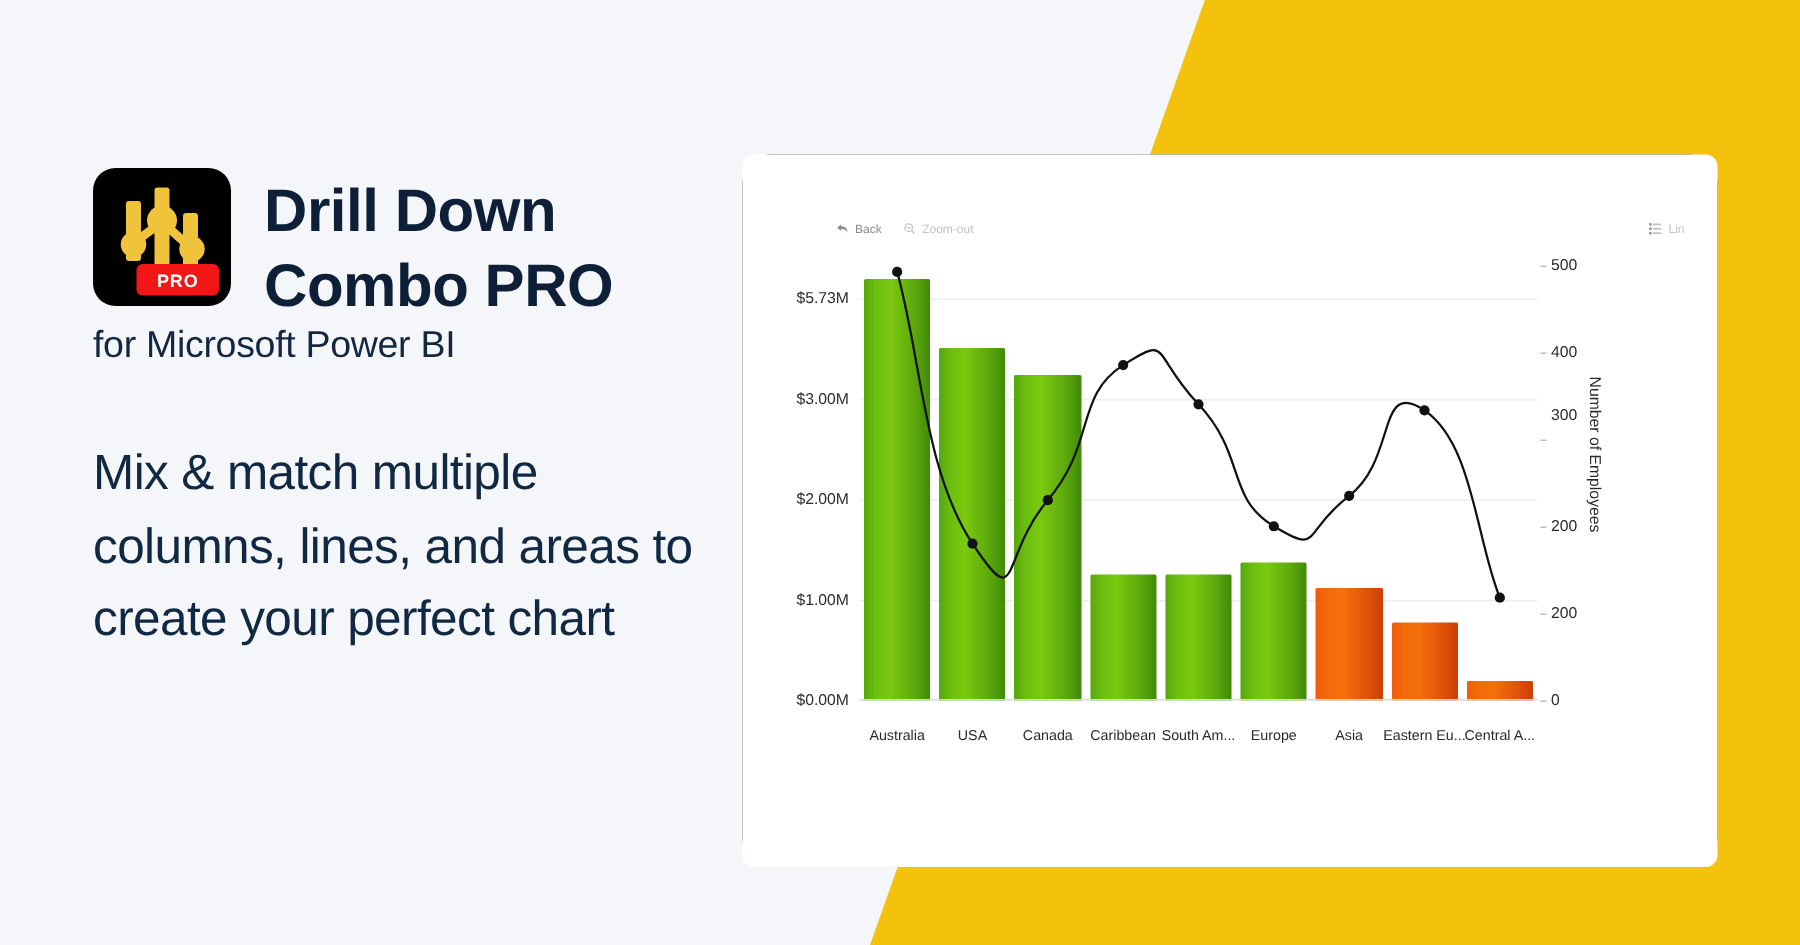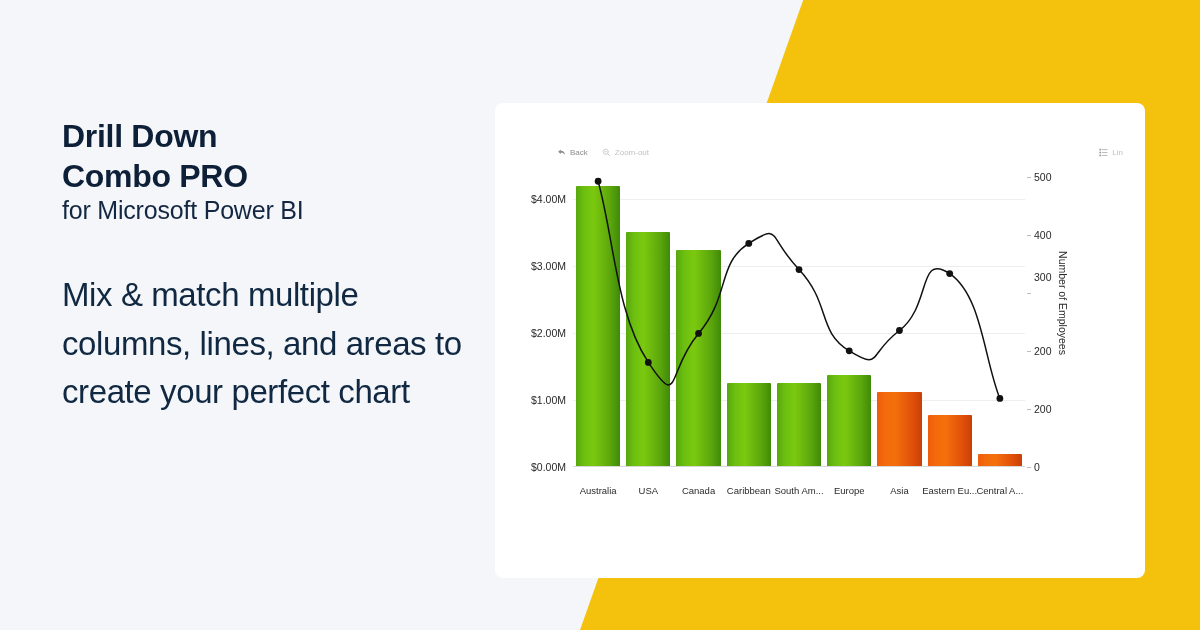--- a/index.html
+++ b/index.html
@@ -48,21 +48,21 @@
     border-radius:4px;
     color:#ffffff;
     font-size:12px;
     font-weight:bold;
     letter-spacing:.6px;
     display:flex; align-items:center; justify-content:center;
   }
 
   #title-block { padding-top:4px; }
   #app-title {
-    font-size:32px;
+    font-size:40px;
     font-weight:bold;
     line-height:1.25;
     color:#0E2038;
     letter-spacing:-.3px;
     white-space:pre-line;
   }
 
   #product-subtitle {
     font-size:25px;
     color:#132742;
@@ -208,20 +208,32 @@
 </style>
 </head>
 <body>
 
 <div id="yellow-shape"></div>
 
 <div id="left-panel">
 
   <div id="brand-row">
 
+    <div id="app-logo">
+      <svg width="92" height="92" viewBox="0 0 92 92" aria-hidden="true">
+        <rect x="22" y="22" width="10" height="40" rx="2" fill="#EFC33A"></rect>
+        <rect x="41" y="13" width="10" height="52" rx="2" fill="#EFC33A"></rect>
+        <rect x="60" y="30" width="10" height="36" rx="2" fill="#EFC33A"></rect>
+        <path d="M27 50 L46 36 L65 53" stroke="#EFC33A" stroke-width="6" fill="none" stroke-linecap="round" stroke-linejoin="round"></path>
+        <circle cx="27" cy="51" r="8.5" fill="#EFC33A"></circle>
+        <circle cx="46" cy="35" r="10" fill="#EFC33A"></circle>
+        <circle cx="66" cy="54" r="8.5" fill="#EFC33A"></circle>
+      </svg>
+      <div id="pro-badge">PRO</div>
+    </div>
 
     <div id="title-block">
       <div id="app-title">Drill Down
 Combo PRO</div>
     </div>
   </div>
 
   <div id="product-subtitle">for Microsoft Power BI</div>
 
   <div id="tagline">Mix &amp; match multiple columns, lines, and areas to create your perfect chart</div>
@@ -270,21 +282,21 @@
     </div>
 
     <div id="plot-area">
       <div id="grid-layer">
           <div class="gridline" style="top: 33.5556px;"></div>
           <div class="gridline" style="top: 100.667px;"></div>
           <div class="gridline" style="top: 167.778px;"></div>
           <div class="gridline" style="top: 234.889px;"></div>
         </div>
       <div id="y-left-layer">
-          <div class="y-label-left" style="top: 33.5556px;">$4.00M</div>
+          <div class="y-label-left" style="top: 33.5556px;">$5.73M</div>
           <div class="y-label-left" style="top: 100.667px;">$3.00M</div>
           <div class="y-label-left" style="top: 167.778px;">$2.00M</div>
           <div class="y-label-left" style="top: 234.889px;">$1.00M</div>
           <div class="y-label-left" style="top: 302px;">$0.00M</div>
         </div>
       <div id="y-right-layer">
           <div class="y-label-right" style="top: 11.6154px;">500</div>
           <div class="y-tick-right" style="top: 11.6154px;"></div>
           <div class="y-label-right" style="top: 69.6923px;">400</div>
           <div class="y-tick-right" style="top: 69.6923px;"></div>

